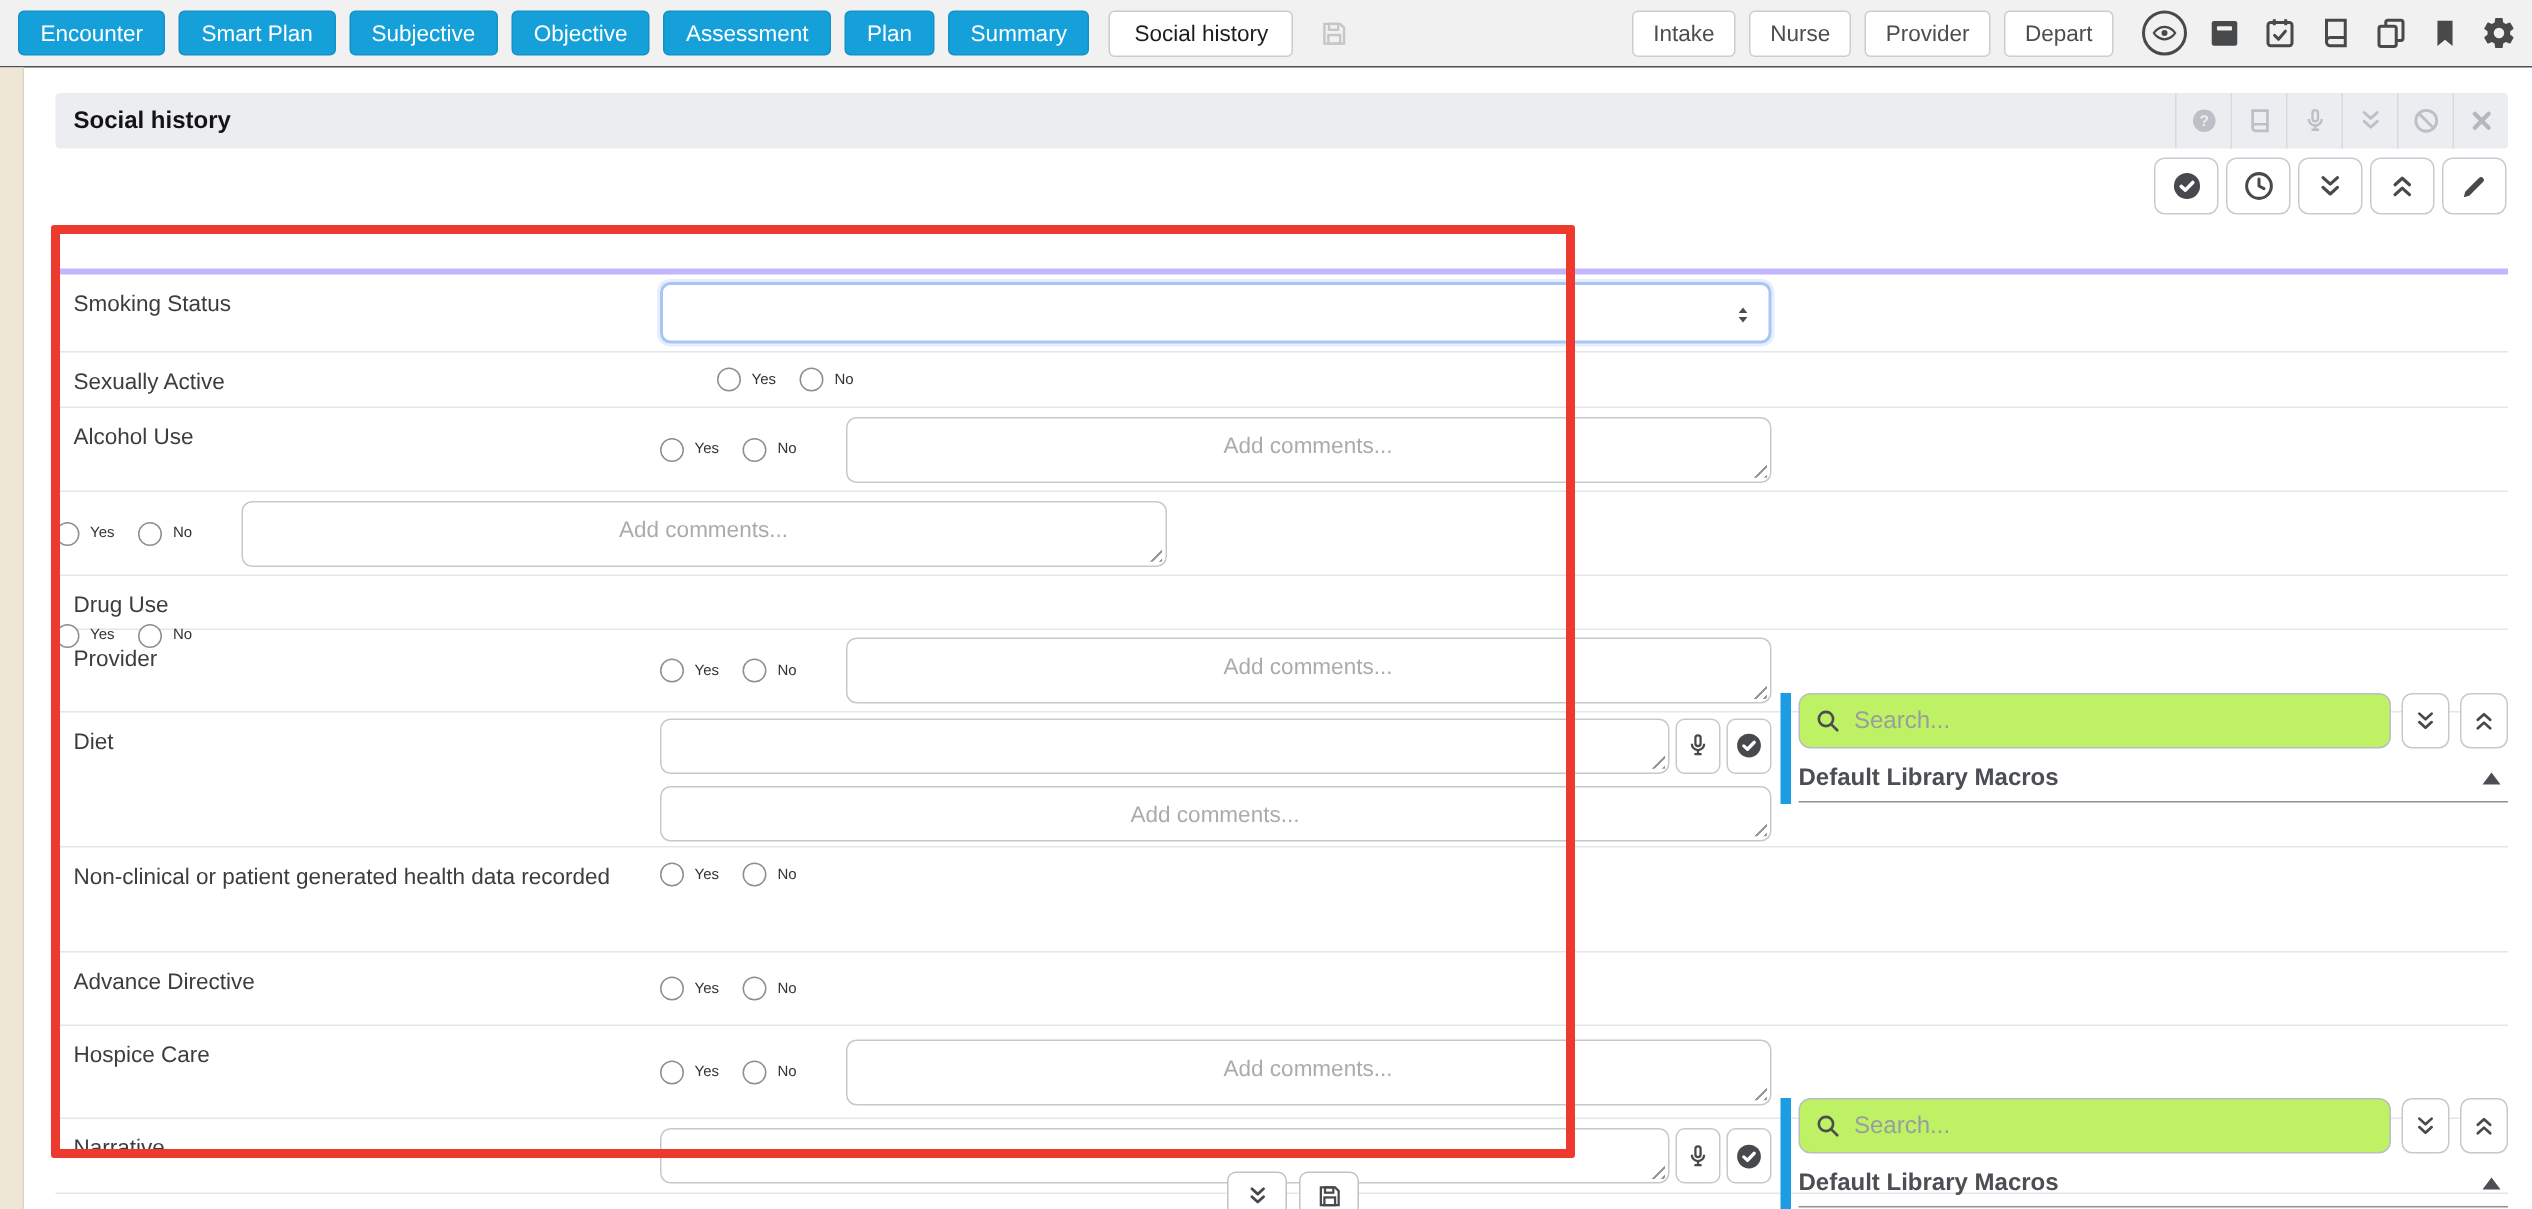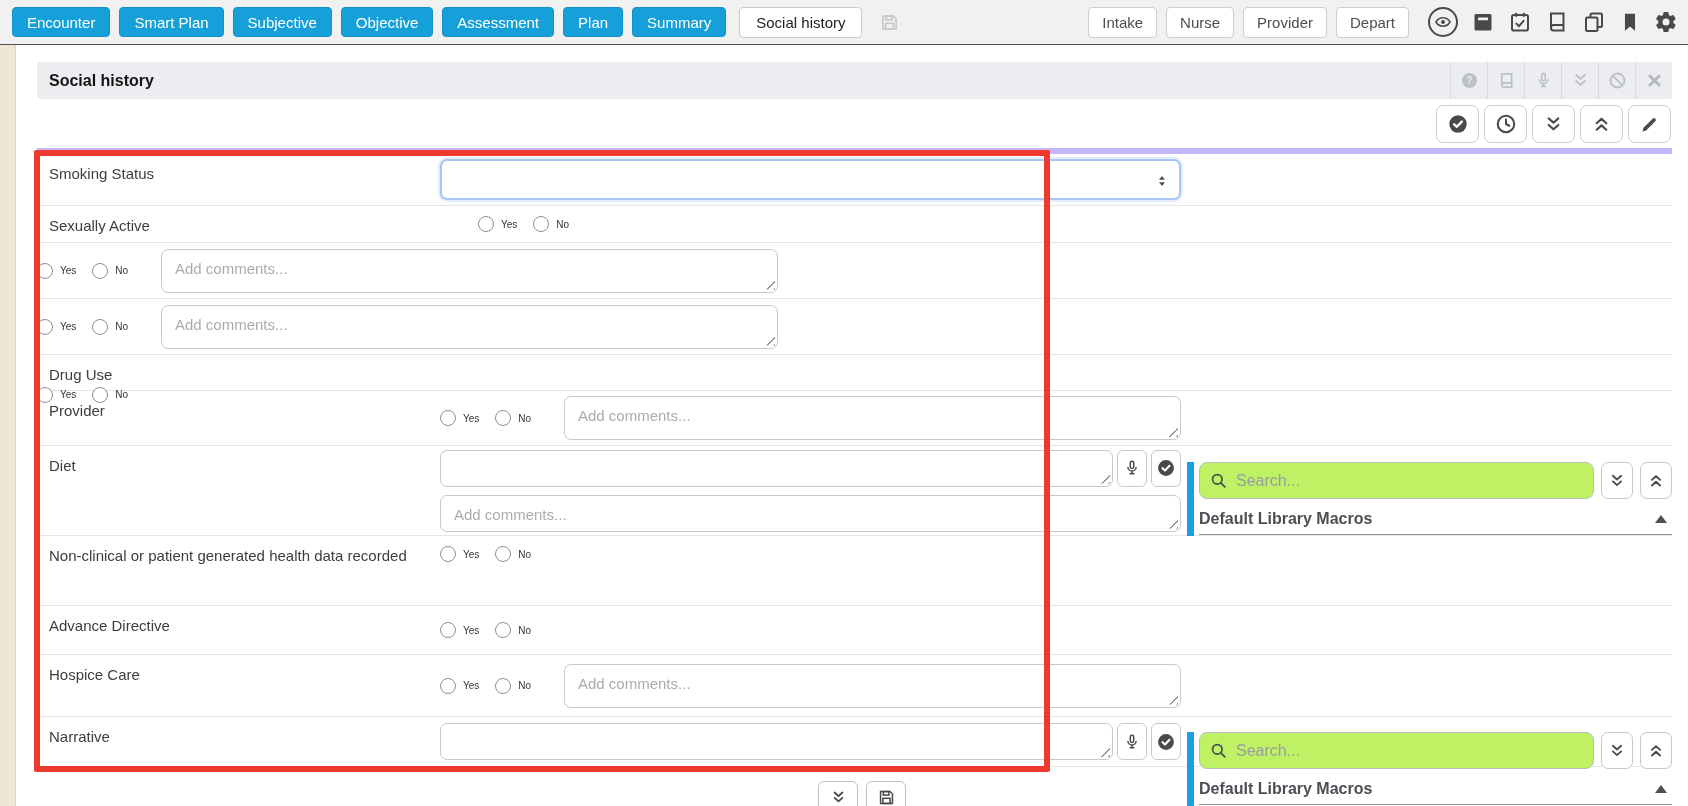--- a/index.html
+++ b/index.html
@@ -60,22 +60,22 @@
 
   
   .actions { position:absolute; top:105px; right:17px; display:flex; gap:5px; }
   .abtn {
     width:43px; height:38px; background:#fff; border:1px solid #c9cbce;
     border-radius:7px; display:grid; place-items:center; cursor:pointer;
   }
 
   
   .form {
-    position:absolute; left:37px; top:148px; width:1635px;
-    border-top:6px solid #c4b5fd;
+    position:absolute; left:37px; top:179px; width:1635px;
+    border-top:4px solid #c4b5fd;
   }
   .frow { display:flex; border-bottom:1px solid #e4e6e9; }
   .flabel {
     width:403px; padding:9px 0 0 12px; font-size:15px; color:#3c3d3f; line-height:1.5;
   }
   .fctrl { width:741px; display:flex; align-items:center; }
   .h-smoking   { height:52px; }
   .h-radio     { height:37px;gap:38px; }
   .h-radiocmt  { height:56px; }
   .h-drug      { height:36px;flex-direction:column; }
@@ -91,21 +91,21 @@
   .rdo {
     width:16px; height:16px; border:1px solid #8b8f94; border-radius:50%;
     background:#fff; margin-right:7px; cursor:pointer; flex:none;
   }
   .rdo2 { margin-left:16px; }
 
   .tbox { position:relative; display:flex; }
   .tbox textarea {
     width:100%; height:100%; border:1px solid #c6c9cc; border-radius:7px; resize:none;
     font-family:"Liberation Sans", sans-serif; font-size:15px; color:#333;
-    padding:10px 14px 4px 13px; outline:none; background:#fff; overflow:hidden;
+    padding:10px 14px 4px 13px; outline:none; background:#fff; overflow:hidden;text-align:center;
   }
   .tbox textarea::placeholder { color:#a9acaf; }
   .grip {
     position:absolute; right:3px; bottom:3px; width:11px; height:11px; pointer-events:none;
     background:repeating-linear-gradient(135deg, #95989b 0 1.5px, transparent 1.5px 4.5px);
     clip-path:polygon(100% 0, 100% 100%, 0 100%);
   }
   .cmt { margin-left:12px; flex:1; height:44px; }
 
   .selectbox {
@@ -341,20 +341,21 @@
       <div class="rgrp">
         <span class="rdo"></span>
         <span>Yes</span>
         <span class="rdo rdo2"></span>
         <span>No</span>
       </div>
     </div>
   </div>
 
   <div class="frow h-radiocmt">
+    <div class="flabel">Alcohol Use</div>
     <div class="fctrl">
       <div class="rgrp">
         <span class="rdo"></span>
         <span>Yes</span>
         <span class="rdo rdo2"></span>
         <span>No</span>
       </div>
       <span class="tbox cmt">
         <textarea placeholder="Add comments..." style=""></textarea>
         <i class="grip"></i>

